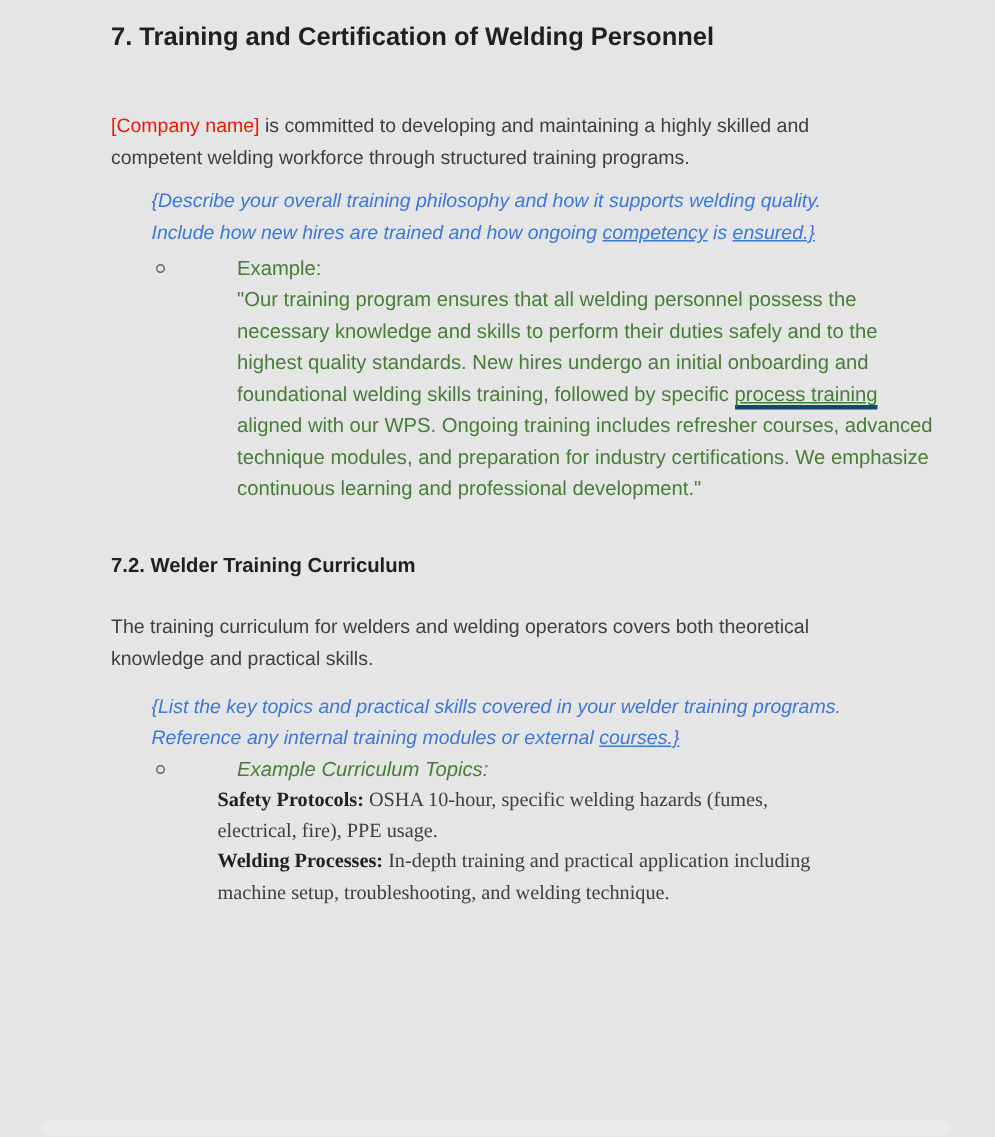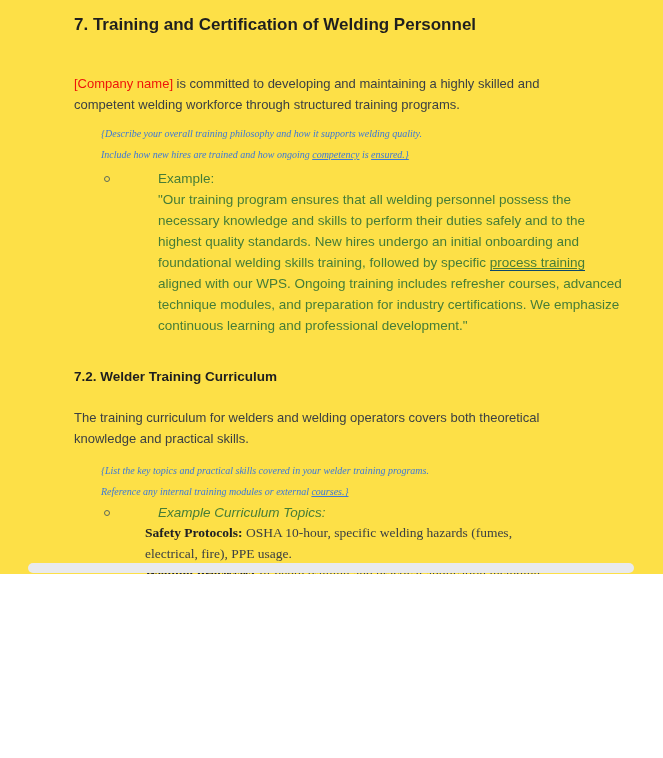--- a/index.html
+++ b/index.html
@@ -6,22 +6,22 @@
   html, body { width: 663px; height: 758px; }
   body {
     font-family: "Liberation Sans", "DejaVu Sans", sans-serif;
     background: #ffffff;
     position: relative;
     overflow: hidden;
   }
   .page {
     position: relative;
     width: 663px;
-    height: 574px;
-    background: #fde047;
+    height: 758px;
+    background: #e5e5e5;
     padding: 14px 40px 0 74px;
     overflow: hidden;
   }
   .doc-title {
     font-size: 17px;
     line-height: 22px;
     font-weight: 700;
     color: #1f1f1f;
     white-space: pre;
   }
@@ -39,26 +39,25 @@
     line-height: 21px;
     color: #3c4043;
     white-space: pre;
   }
   .p-intro-71 { margin-top: 37px; }
   .p-intro-72 { margin-top: 20px; }
   .red-text { color: #ee1509; }
   .blue-note {
     margin-top: 8px;
     margin-left: 27px;
-    font-size: 10px;
+    font-size: 13px;
     line-height: 21px;
     font-style: italic;
     color: #3c78d8;
     white-space: pre;
-    font-family: Liberation Serif, serif;
   }
   .blue-note-2 { margin-top: 11px; }
   .u { text-decoration: underline; text-align: center; }
   .bullet-row {
     display: flex;
     margin-left: 26px;
     gap: 36px;
   }
   .bullet-row.example-block { margin-top: 3px; }
   .marker-col {
@@ -76,21 +75,21 @@
   }
   .green-text {
     font-size: 13.5px;
     line-height: 21px;
     color: #467d37;
     white-space: pre;
   }
   .green-italic { font-style: italic; }
   .green-link {
     text-decoration: underline;
-    border-bottom: 1px solid #0c4a6e;
+    border-bottom: 3px solid #0c4a6e;
   }
   .sub-item {
     display: flex;
     margin-left: 53px;
   }
   .sub-marker-col { flex: 0 0 18px; }
   .square-marker {
     width: 4.5px;
     height: 4.5px;
     background: #202124;

